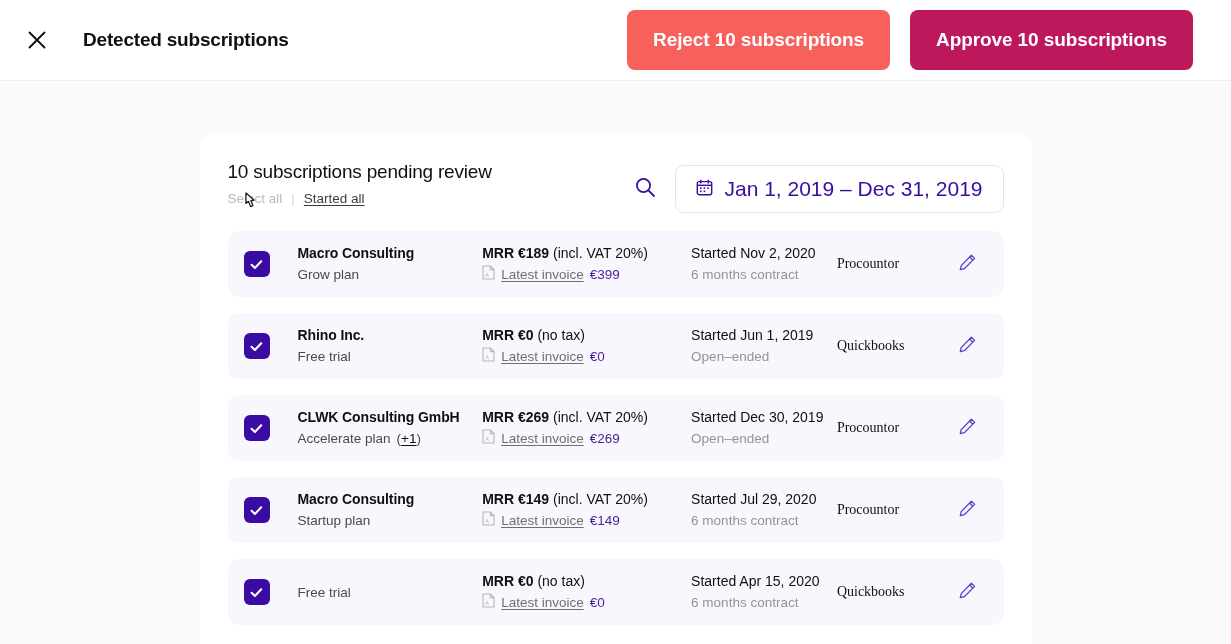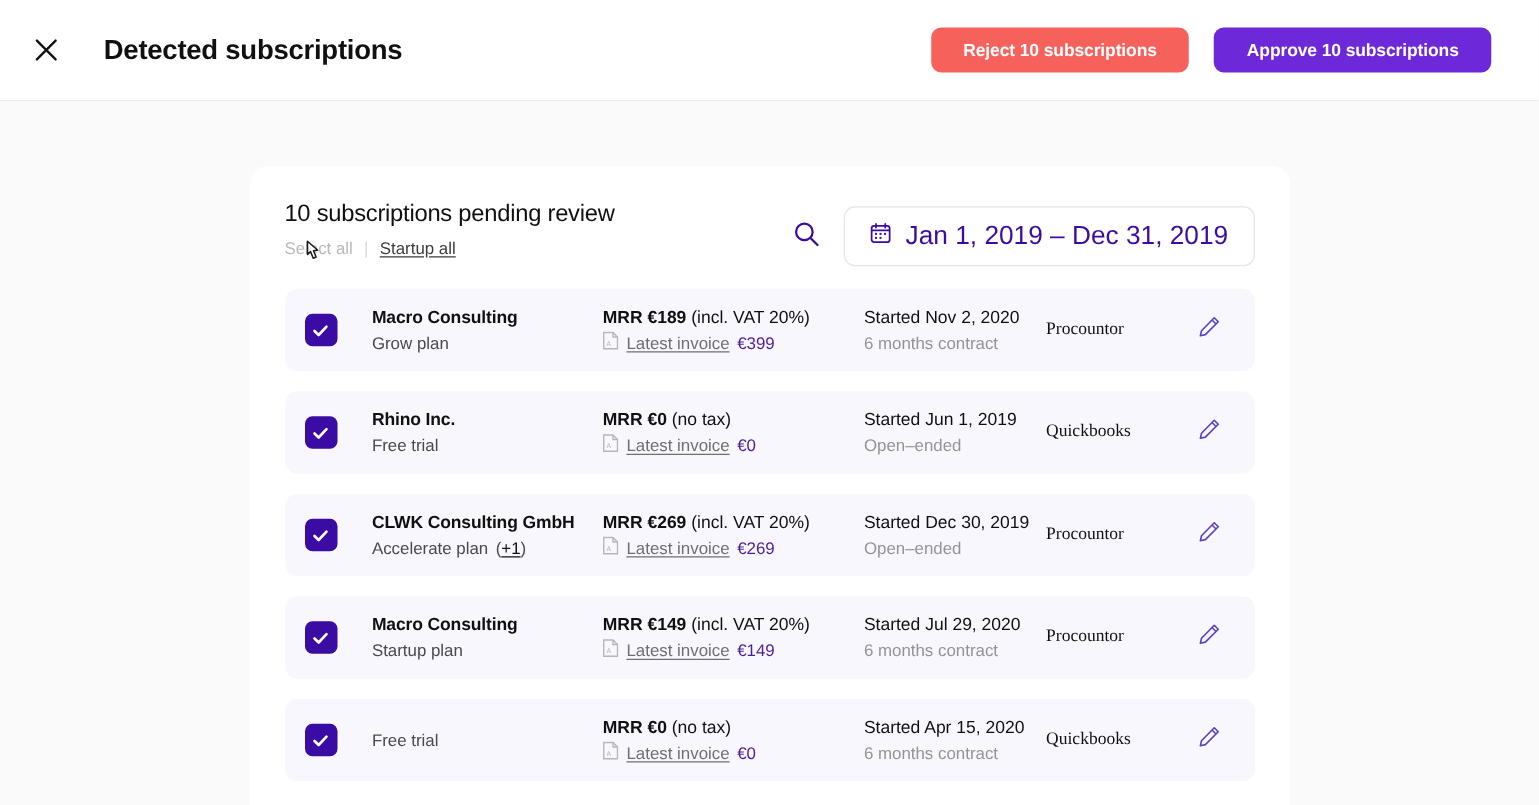--- a/index.html
+++ b/index.html
@@ -23,48 +23,48 @@
     padding: 0 38px 0 20px;
   }
   .close-btn {
     width: 34px; height: 34px;
     display: flex; align-items: center; justify-content: center;
     cursor: pointer;
     flex: 0 0 auto;
   }
   .close-btn svg { display: block; }
   .topbar-title {
-    font-size: 22px;
+    font-size: 19px;
     font-weight: bold;
     color: #101010;
     letter-spacing: -0.2px;
     margin-left: 29px;
     white-space: nowrap;
   }
   .topbar-actions {
     margin-left: auto;
     display: flex;
     align-items: center;
     gap: 20px;
   }
   .btn {
     border: none;
     border-radius: 8px;
     font-family: "Liberation Sans", sans-serif;
-    font-size: 14px;
+    font-size: 19px;
     font-weight: bold;
     color: #ffffff;
     cursor: pointer;
-    height: 36px;
+    height: 60px;
     padding: 4px 26px;
     white-space: nowrap;
     letter-spacing: -0.1px;
   }
   .btn-reject { background: #f6615c; }
-  .btn-approve { background: #6d28d9; text-align: right; }
+  .btn-approve { background: #be185d; text-align: right; }
 
   
   .page {
     height: 563px;
     background: #fafafa;
     display: flex;
     justify-content: center;
     overflow: hidden;
   }
   .card {
@@ -234,21 +234,21 @@
 
 <div class="page">
   <div class="card">
 
     <div class="card-head">
       <div class="card-head-left">
         <div class="card-title">10 subscriptions pending review</div>
         <div class="select-links">
           <span class="select-all">Select all</span>
           <span class="sep">|</span>
-          <span class="unselect-all">Startup all</span>
+          <span class="unselect-all">Started all</span>
           <span class="cursor-hand">
             <svg width="18" height="22" viewBox="0 0 18 22">
               <path d="M4 2 L4 12.5 L6.4 10.3 L8.6 15.6 L10.9 14.6 L8.8 9.6 L12.2 9.2 Z" fill="#ffffff" stroke="#1a1a1a" stroke-width="1.2" stroke-linejoin="round"></path>
             </svg>
           </span>
         </div>
       </div>
       <div class="card-head-right">
         <div class="search-icon-btn">
           <span>

